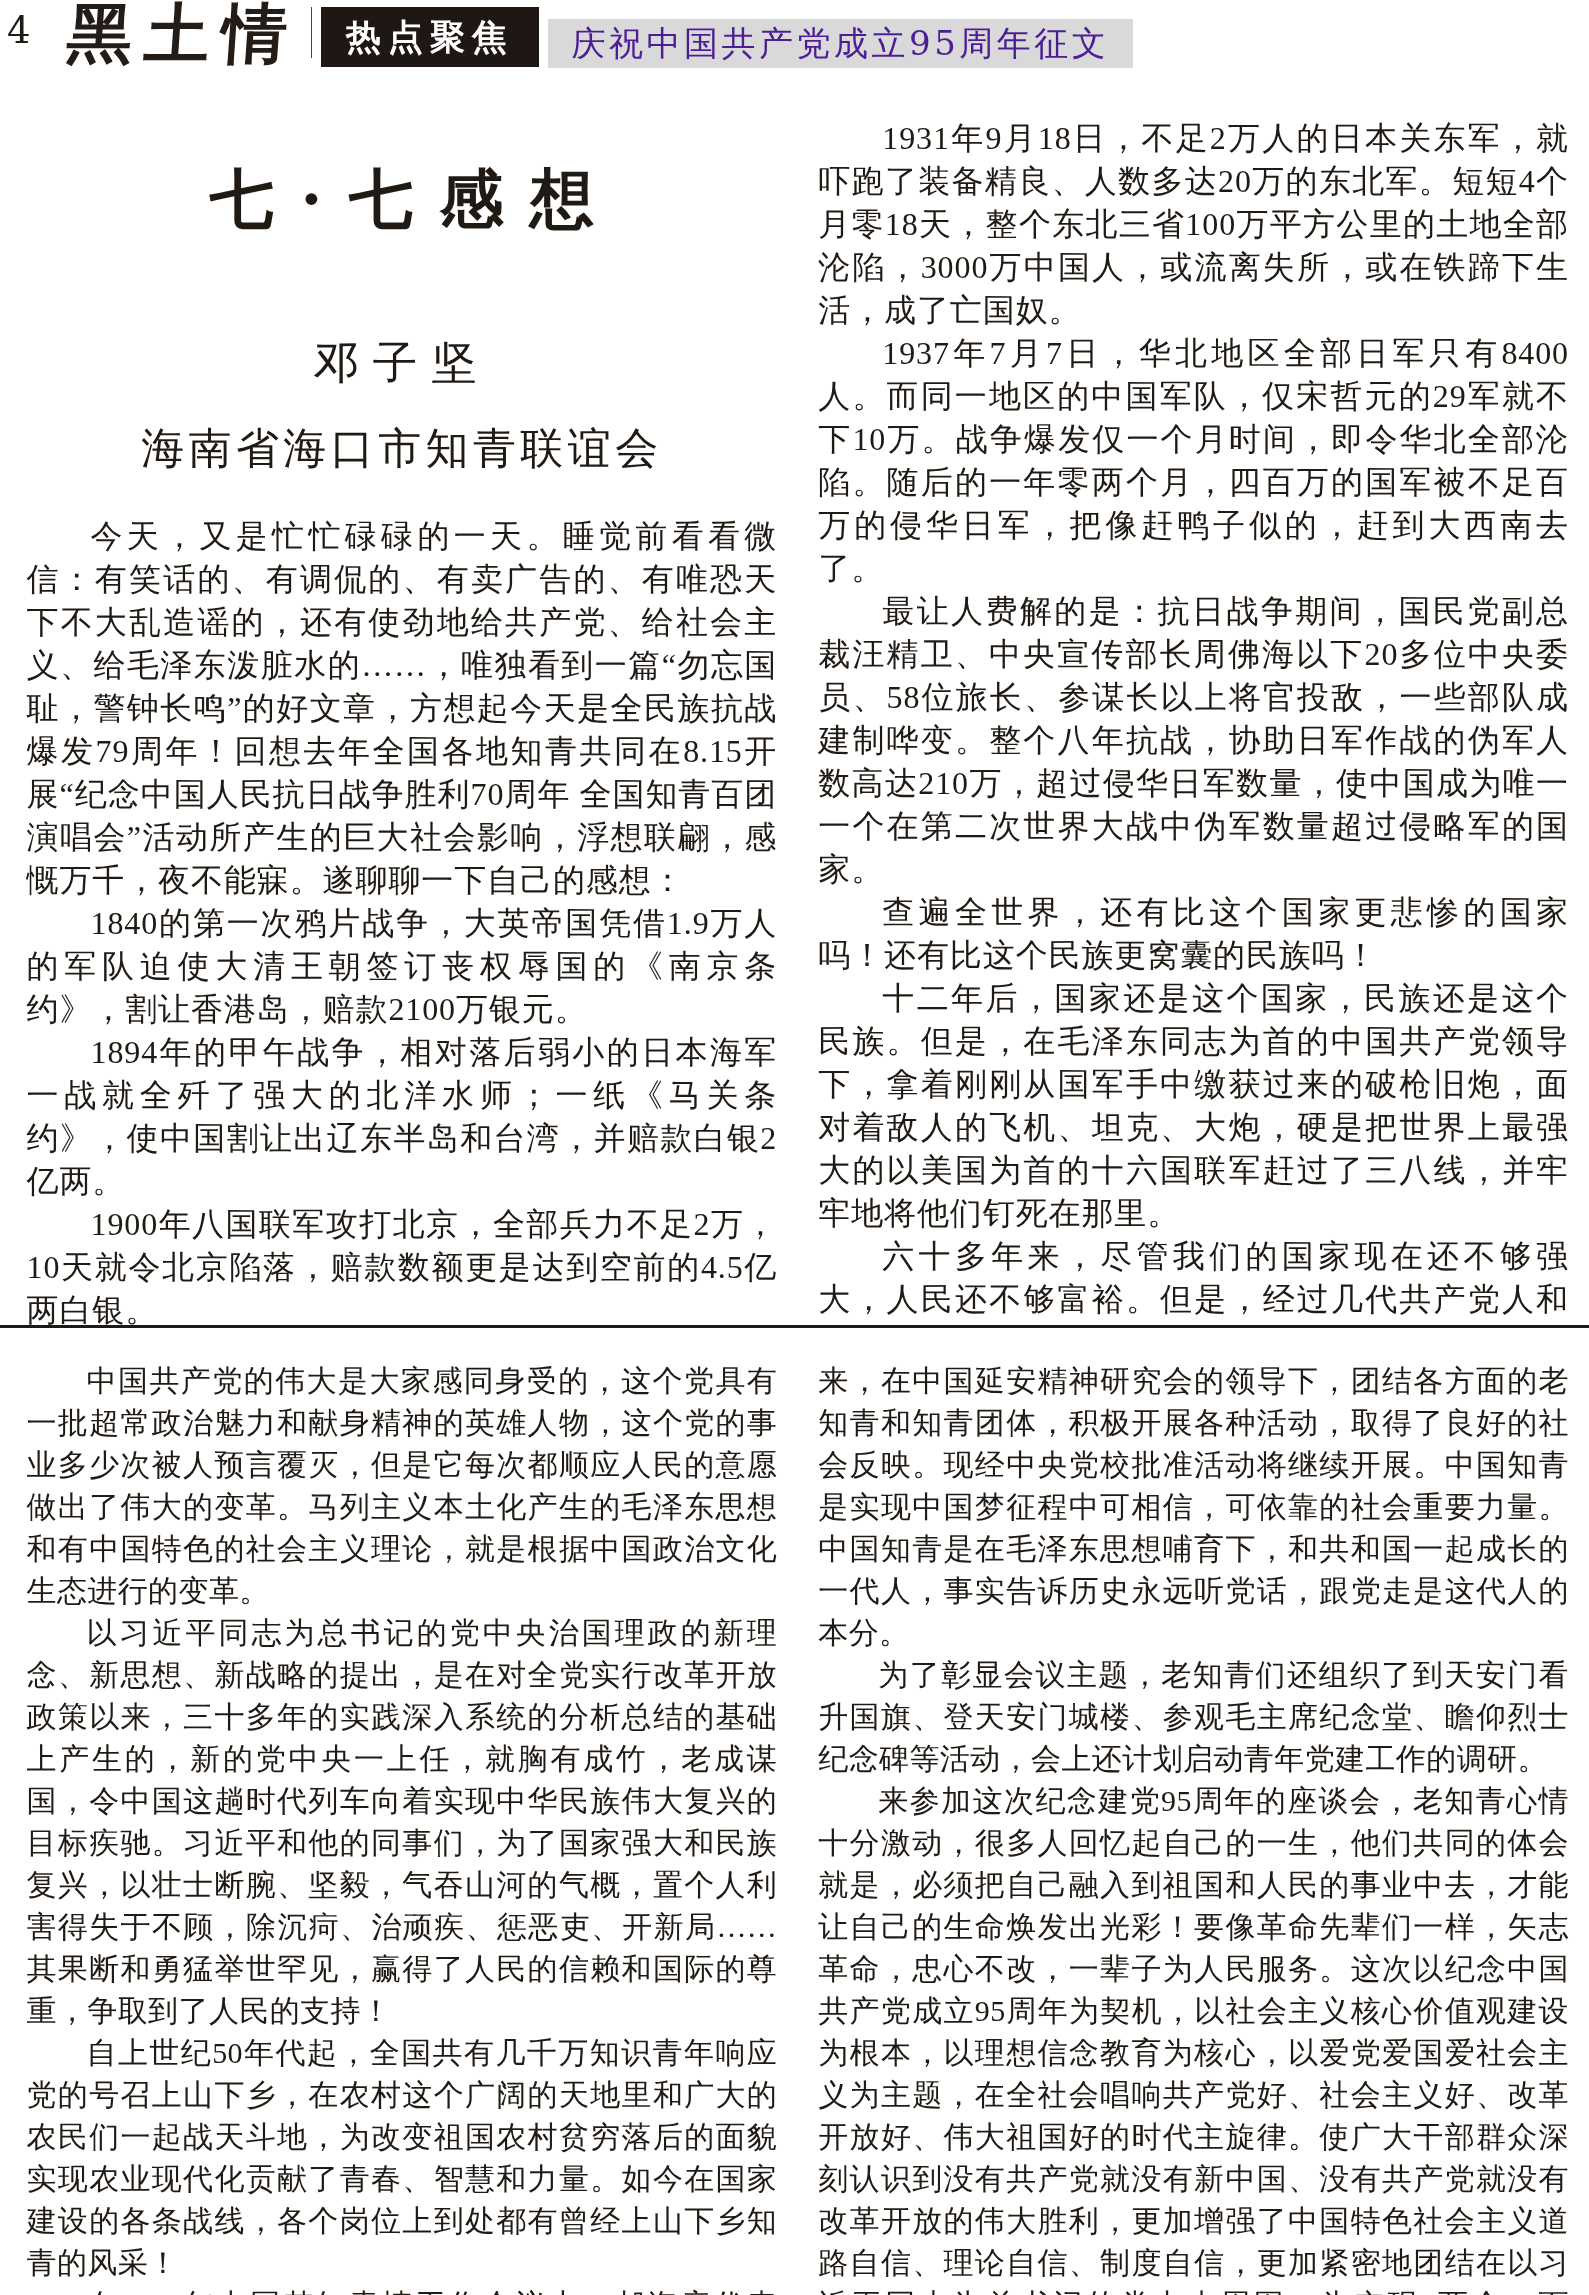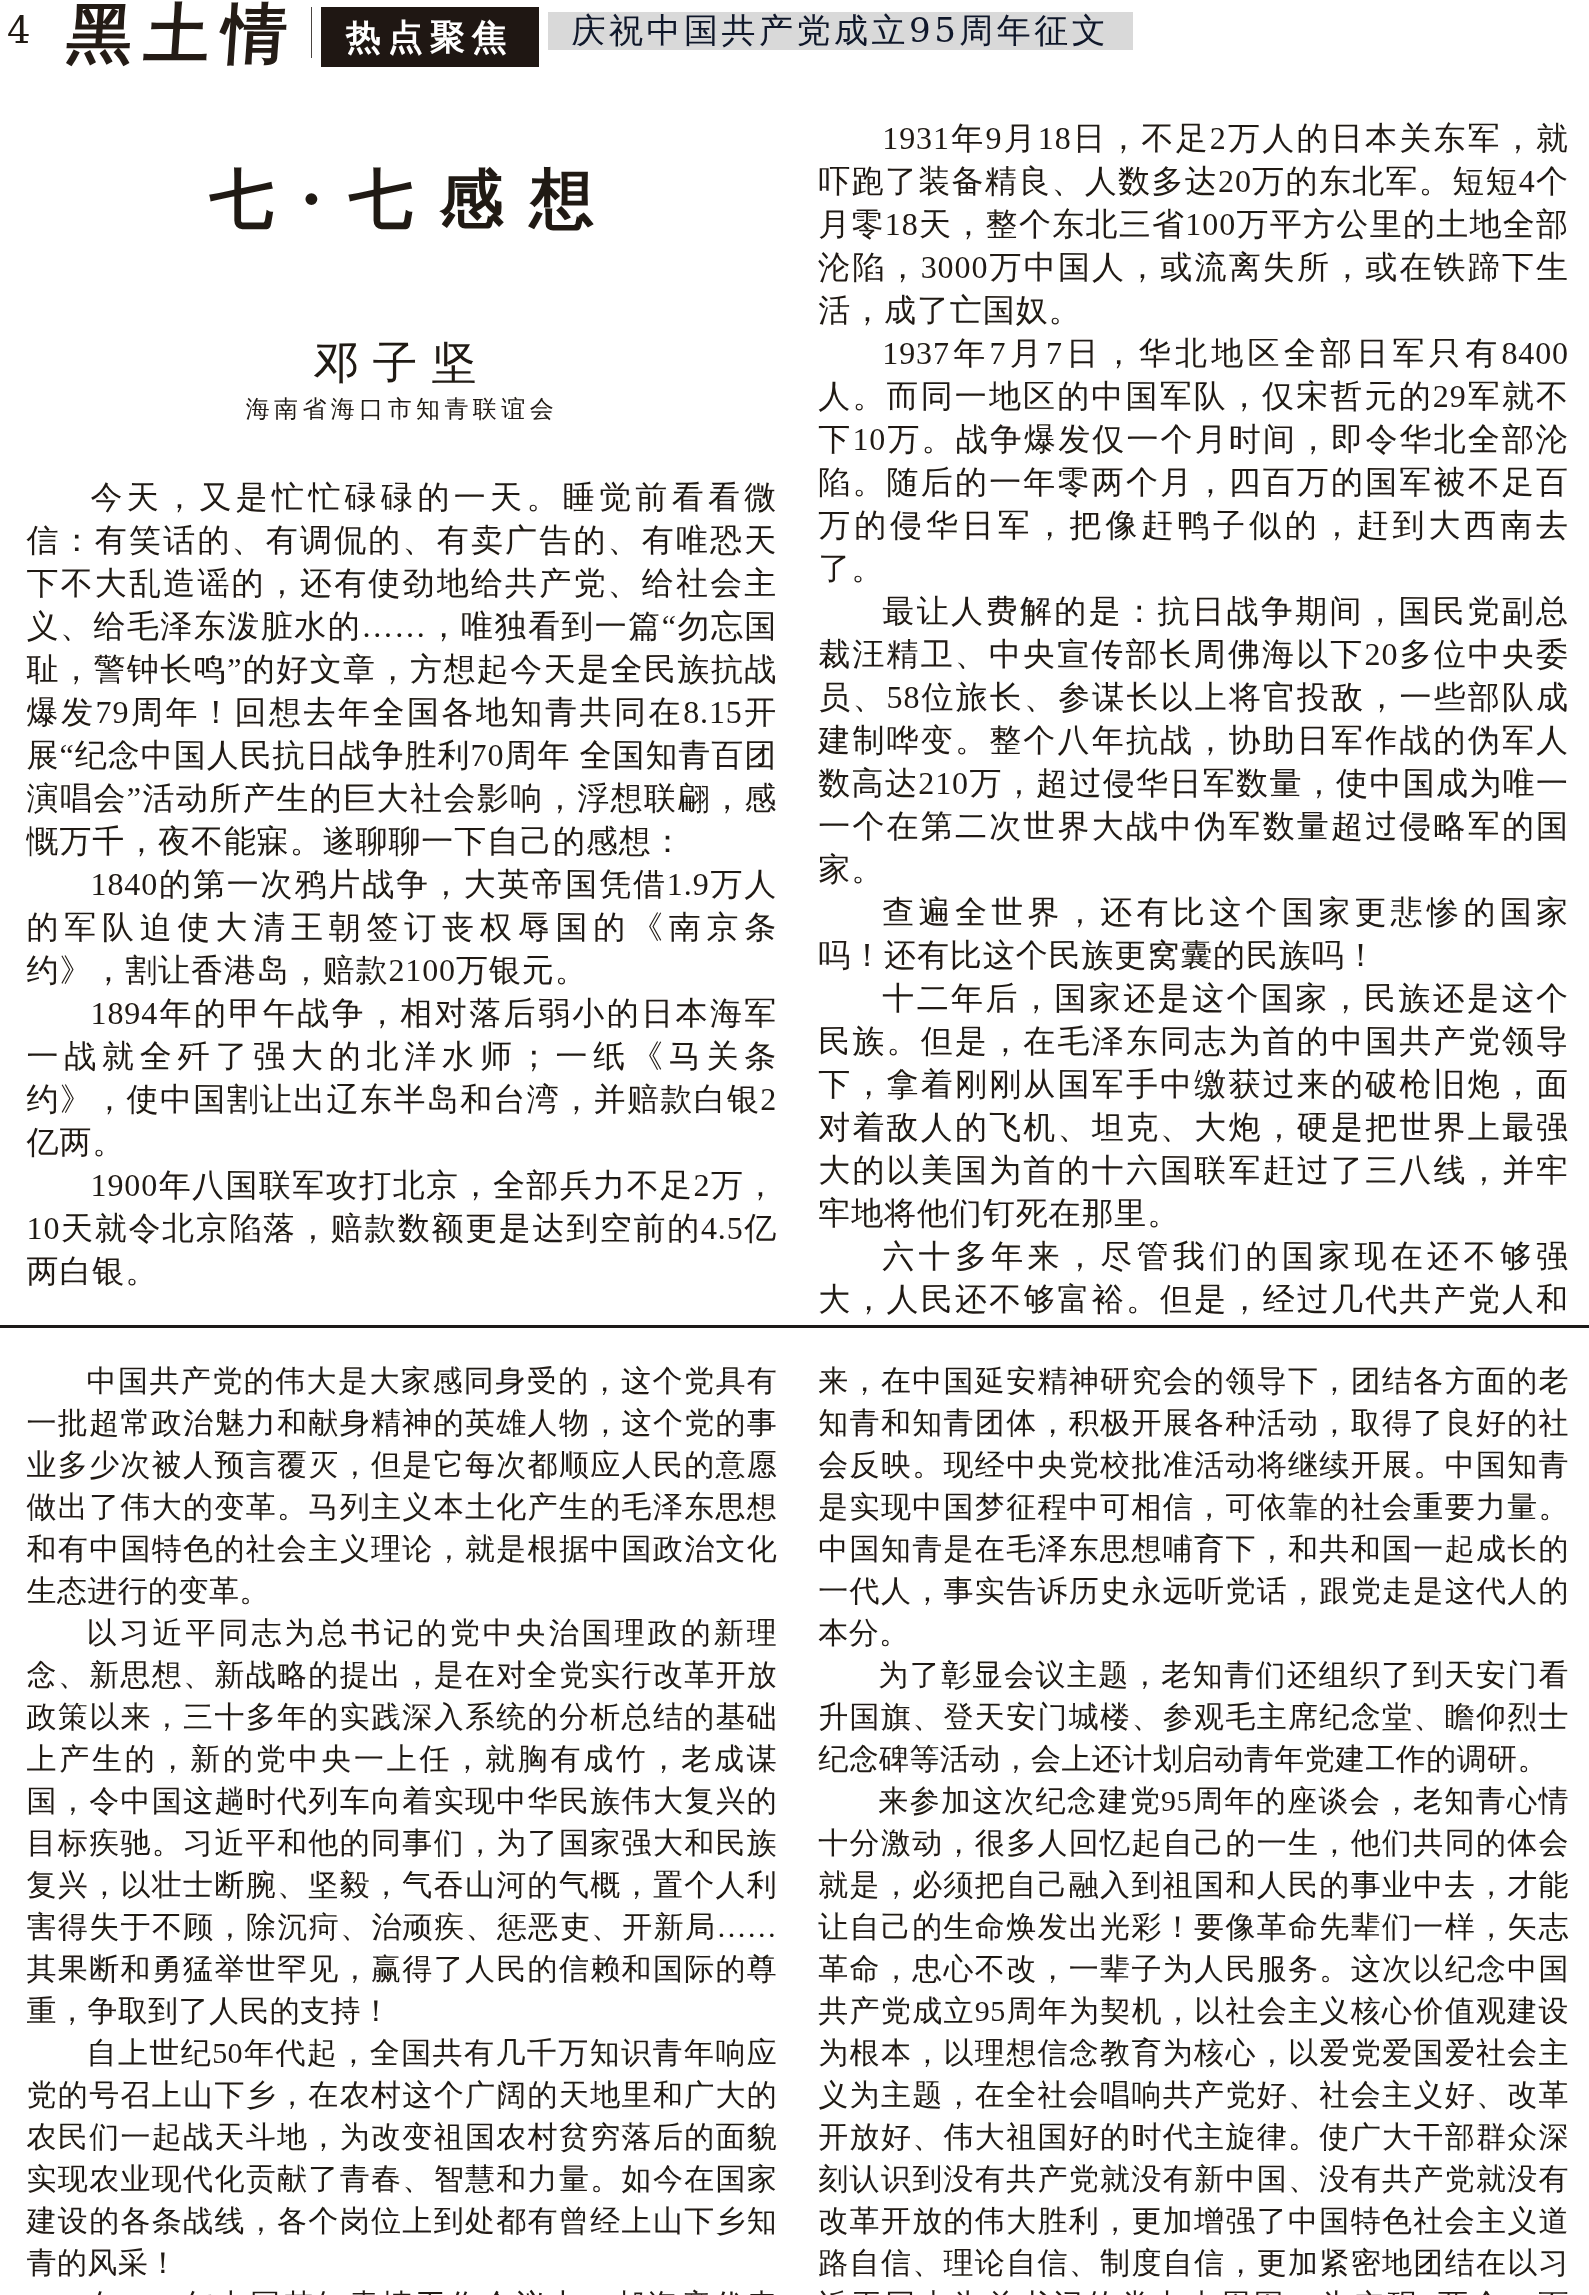--- a/index.html
+++ b/index.html
@@ -55,25 +55,25 @@
     color:#ffffff;
     font-size:35px;
     font-weight:700;
     letter-spacing:7px;
     display:flex;align-items:center;
     margin-top:1.8px;
   }
   .banner{
     flex:0 0 auto;
     width:585px;
-    height:38px;
+    height:49px;
     margin-left:8.8px;
-    margin-top:7px;
+    margin-top:14px;
     background:#d9d9d9;
-    color:#0f172a;
+    color:#4c1d95;
     font-size:34px;
     letter-spacing:3.5px;
     display:flex;align-items:center;justify-content:center;
     white-space:nowrap;
   }
   
   .upper{
     height:1254px;
     overflow:hidden;
     display:flex;
@@ -101,21 +101,22 @@
     white-space:nowrap;
     text-indent:26.5px; 
   }
   .article-author{
     margin-top:89px;
     font-size:45px;
     line-height:46px;
     letter-spacing:14px;
   }
   .article-affiliation{
-    font-size:24px;
+    margin-top:39px;
+    font-size:43px;
     line-height:46px;
     letter-spacing:4.4px;
   }
   .upper-left-body{margin-top:44px;}
   .upper-right-body{margin-top:46px;}
   .para{
     margin:0;
     text-indent:2em;
     font-family:Liberation Serif, serif;
   }

